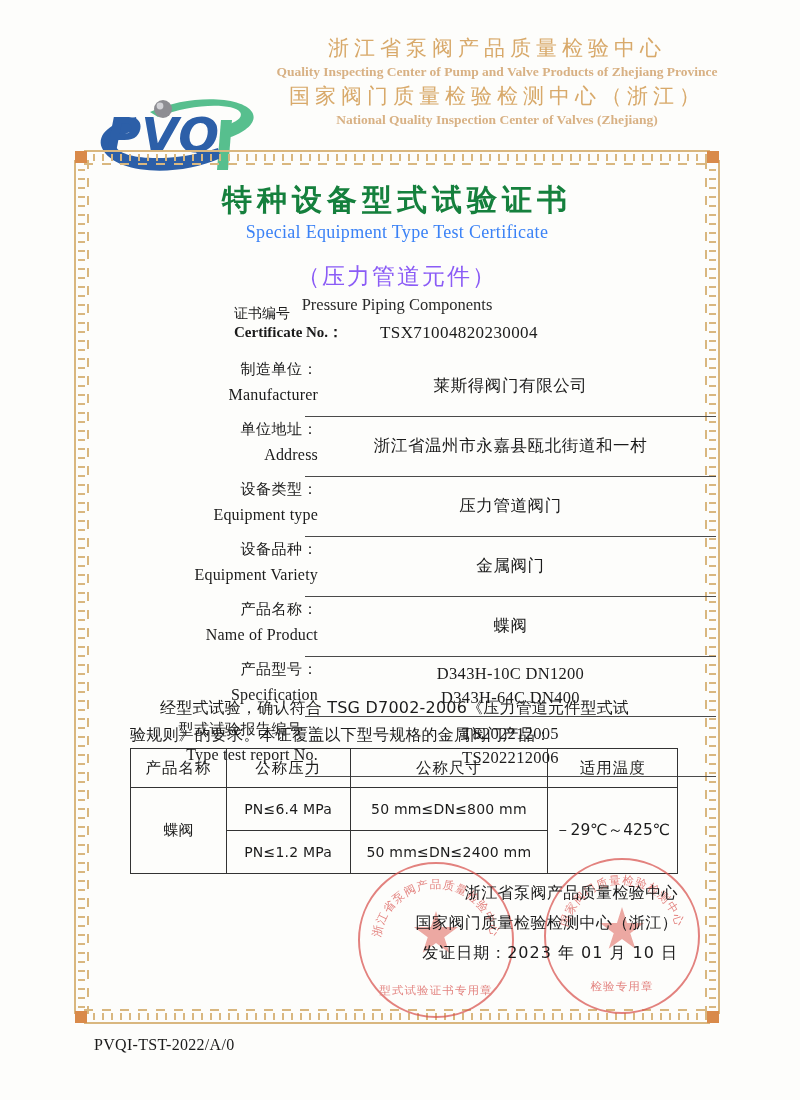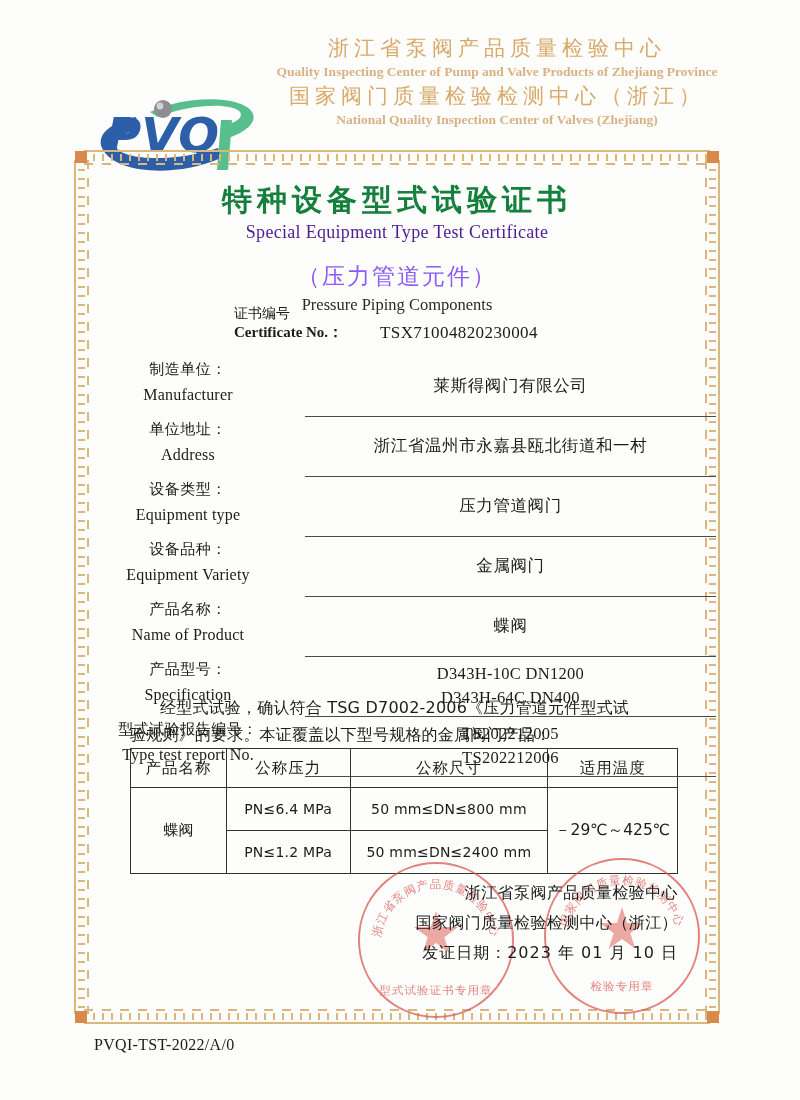--- a/index.html
+++ b/index.html
@@ -96,21 +96,21 @@
   .corner.br{right:1px;bottom:1px;}
 
   
   .title-block{position:absolute;left:74px;top:182px;width:646px;text-align:center;}
   .t1{
     color:#15803d;font-size:30px;letter-spacing:5px;font-weight:700;
     font-family:"DejaVu Sans","Liberation Sans",sans-serif;
     line-height:36px;
   }
   .t1-en{
-    color:#4c1d95;font-size:18px;line-height:28px;font-weight:400;
+    color:#3b82f6;font-size:18px;line-height:28px;font-weight:400;
     letter-spacing:.3px;
   }
   .t2{
     color:#8b5cf6;font-size:23px;letter-spacing:2px;line-height:34px;
     font-family:"DejaVu Sans","Liberation Sans",sans-serif;
     margin-top:13px;
   }
   .t2-en{color:#2a2a2a;font-size:16.5px;line-height:24px;}
 
   
@@ -121,21 +121,21 @@
   .certno .lbl .cn{font-size:14px;line-height:18px;font-family:Liberation Serif, serif;}
   .certno .lbl .en{font-size:15px;line-height:19px;font-weight:700;}
   .certno .val{
     position:absolute;left:306px;top:18px;font-size:17px;letter-spacing:.4px;
   }
 
   
   .fields{position:absolute;left:74px;top:356px;width:646px;}
   .row{position:relative;height:60px;}
   .row .labels{
-    position:absolute;right:402px;top:0;width:260px;text-align:center;
+    position:absolute;right:402px;top:0;width:260px;text-align:right;
     line-height:26px;
   }
   .row .labels .cn{
     font-size:15px;font-family:"DejaVu Sans","Liberation Sans",sans-serif;
     display:block;letter-spacing:.5px;
   }
   .row .labels .en{font-size:16px;display:block;letter-spacing:.2px;}
   .row .valwrap{
     position:absolute;left:231px;right:4px;top:0;height:60px;
     border-bottom:1.3px solid #4a4a4a;

